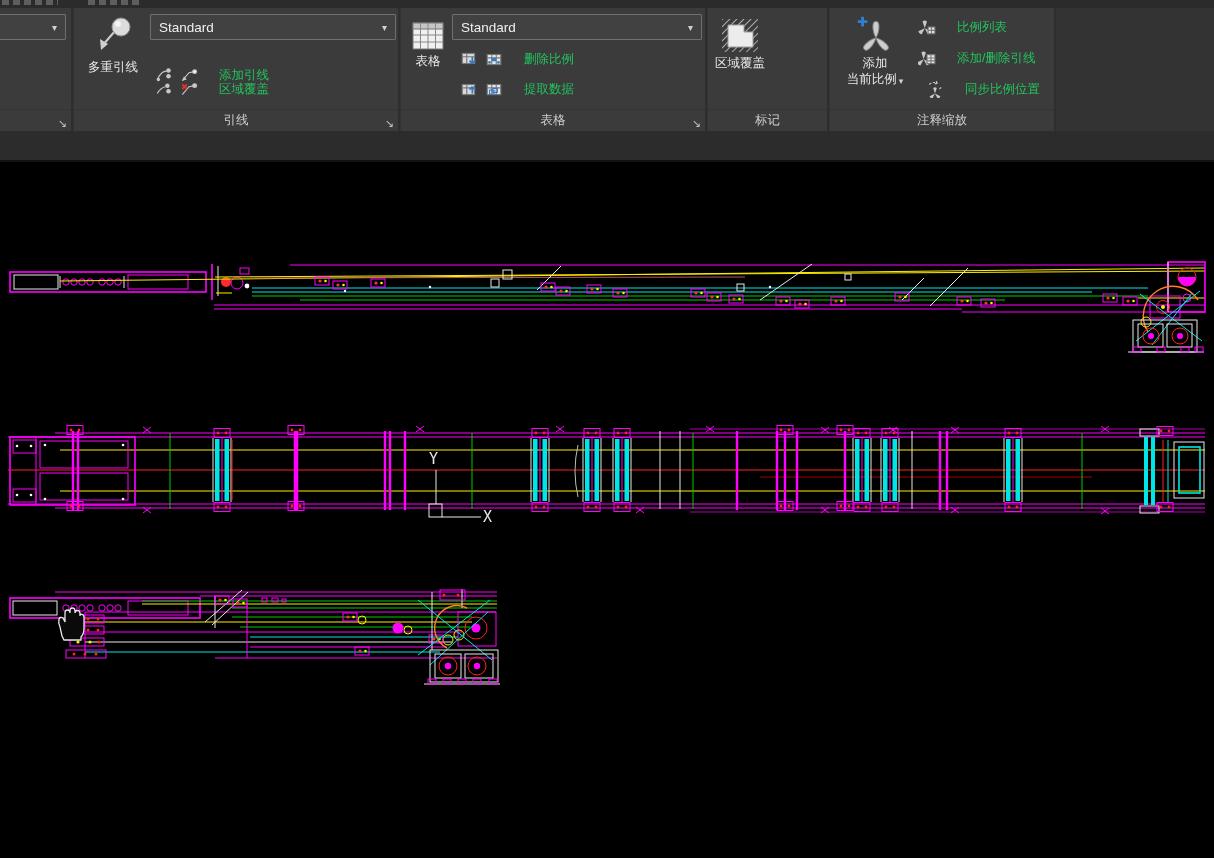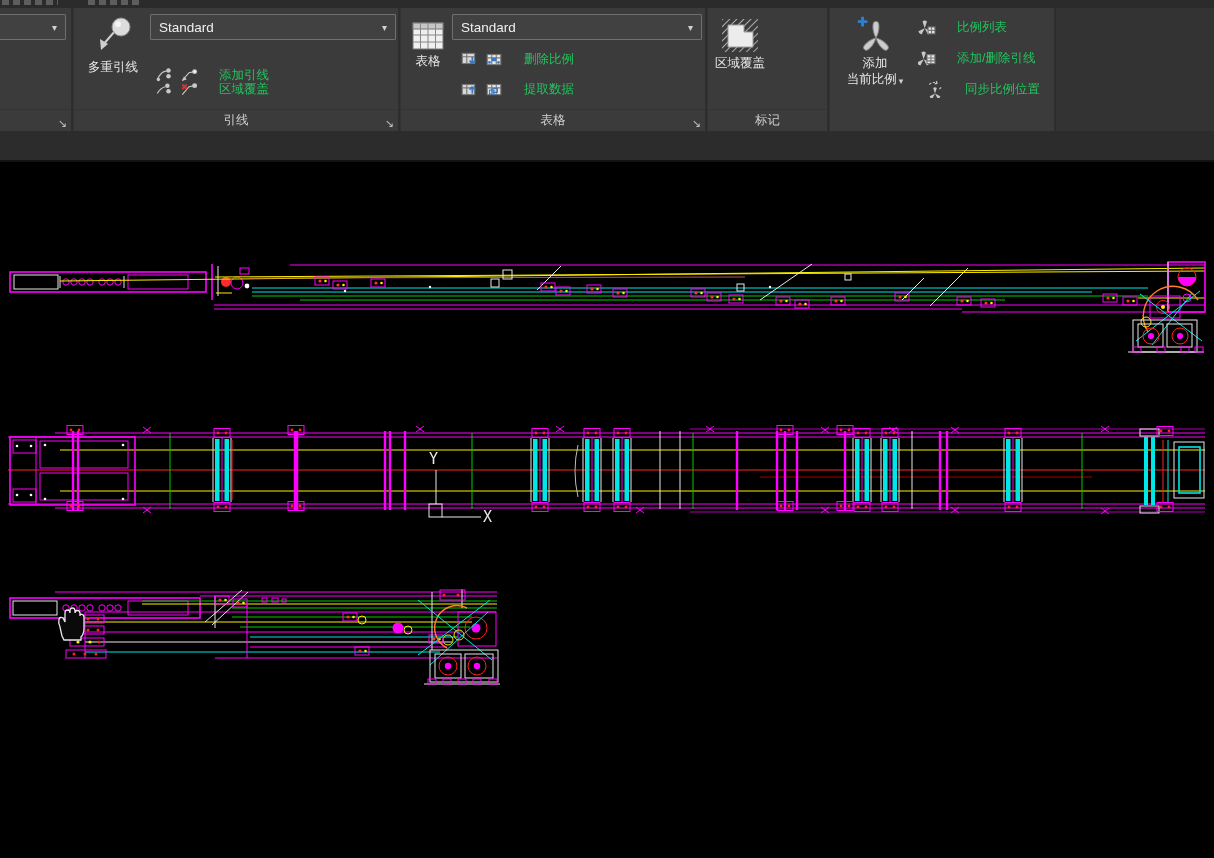--- a/index.html
+++ b/index.html
@@ -277,20 +277,23 @@
                   <path transform="rotate(-135)" d="M0 0 L-1.6 -5 Q0 -6.2 1.6 -5 Z"></path>
                 </g>
                 <path d="M3 4 Q6 1 10 3" stroke="#c8c8c8" fill="none" stroke-dasharray="2 1.5"></path>
                 <path d="M10 3 l-1 -2 m1 2 l-2.2 .4" stroke="#c8c8c8" fill="none"></path>
                 <path d="M12 8 l2 -2" stroke="#c8c8c8" stroke-dasharray="2 1.5"></path>
               </svg>
           </span>
           <span>同步比例位置</span>
         </button>
       </div>
+      <div class="pfooter">
+        <span>注释缩放</span>
+      </div>
     </div>
   </div>
 
   <div class="belt"></div>
 
   <div class="canvas">
     <svg width="1214" height="696" viewBox="0 162 1214 696">
       <defs>
         <g id="hw">
             <rect x="-8" y="-4.5" width="16" height="9" class="m1"></rect>

